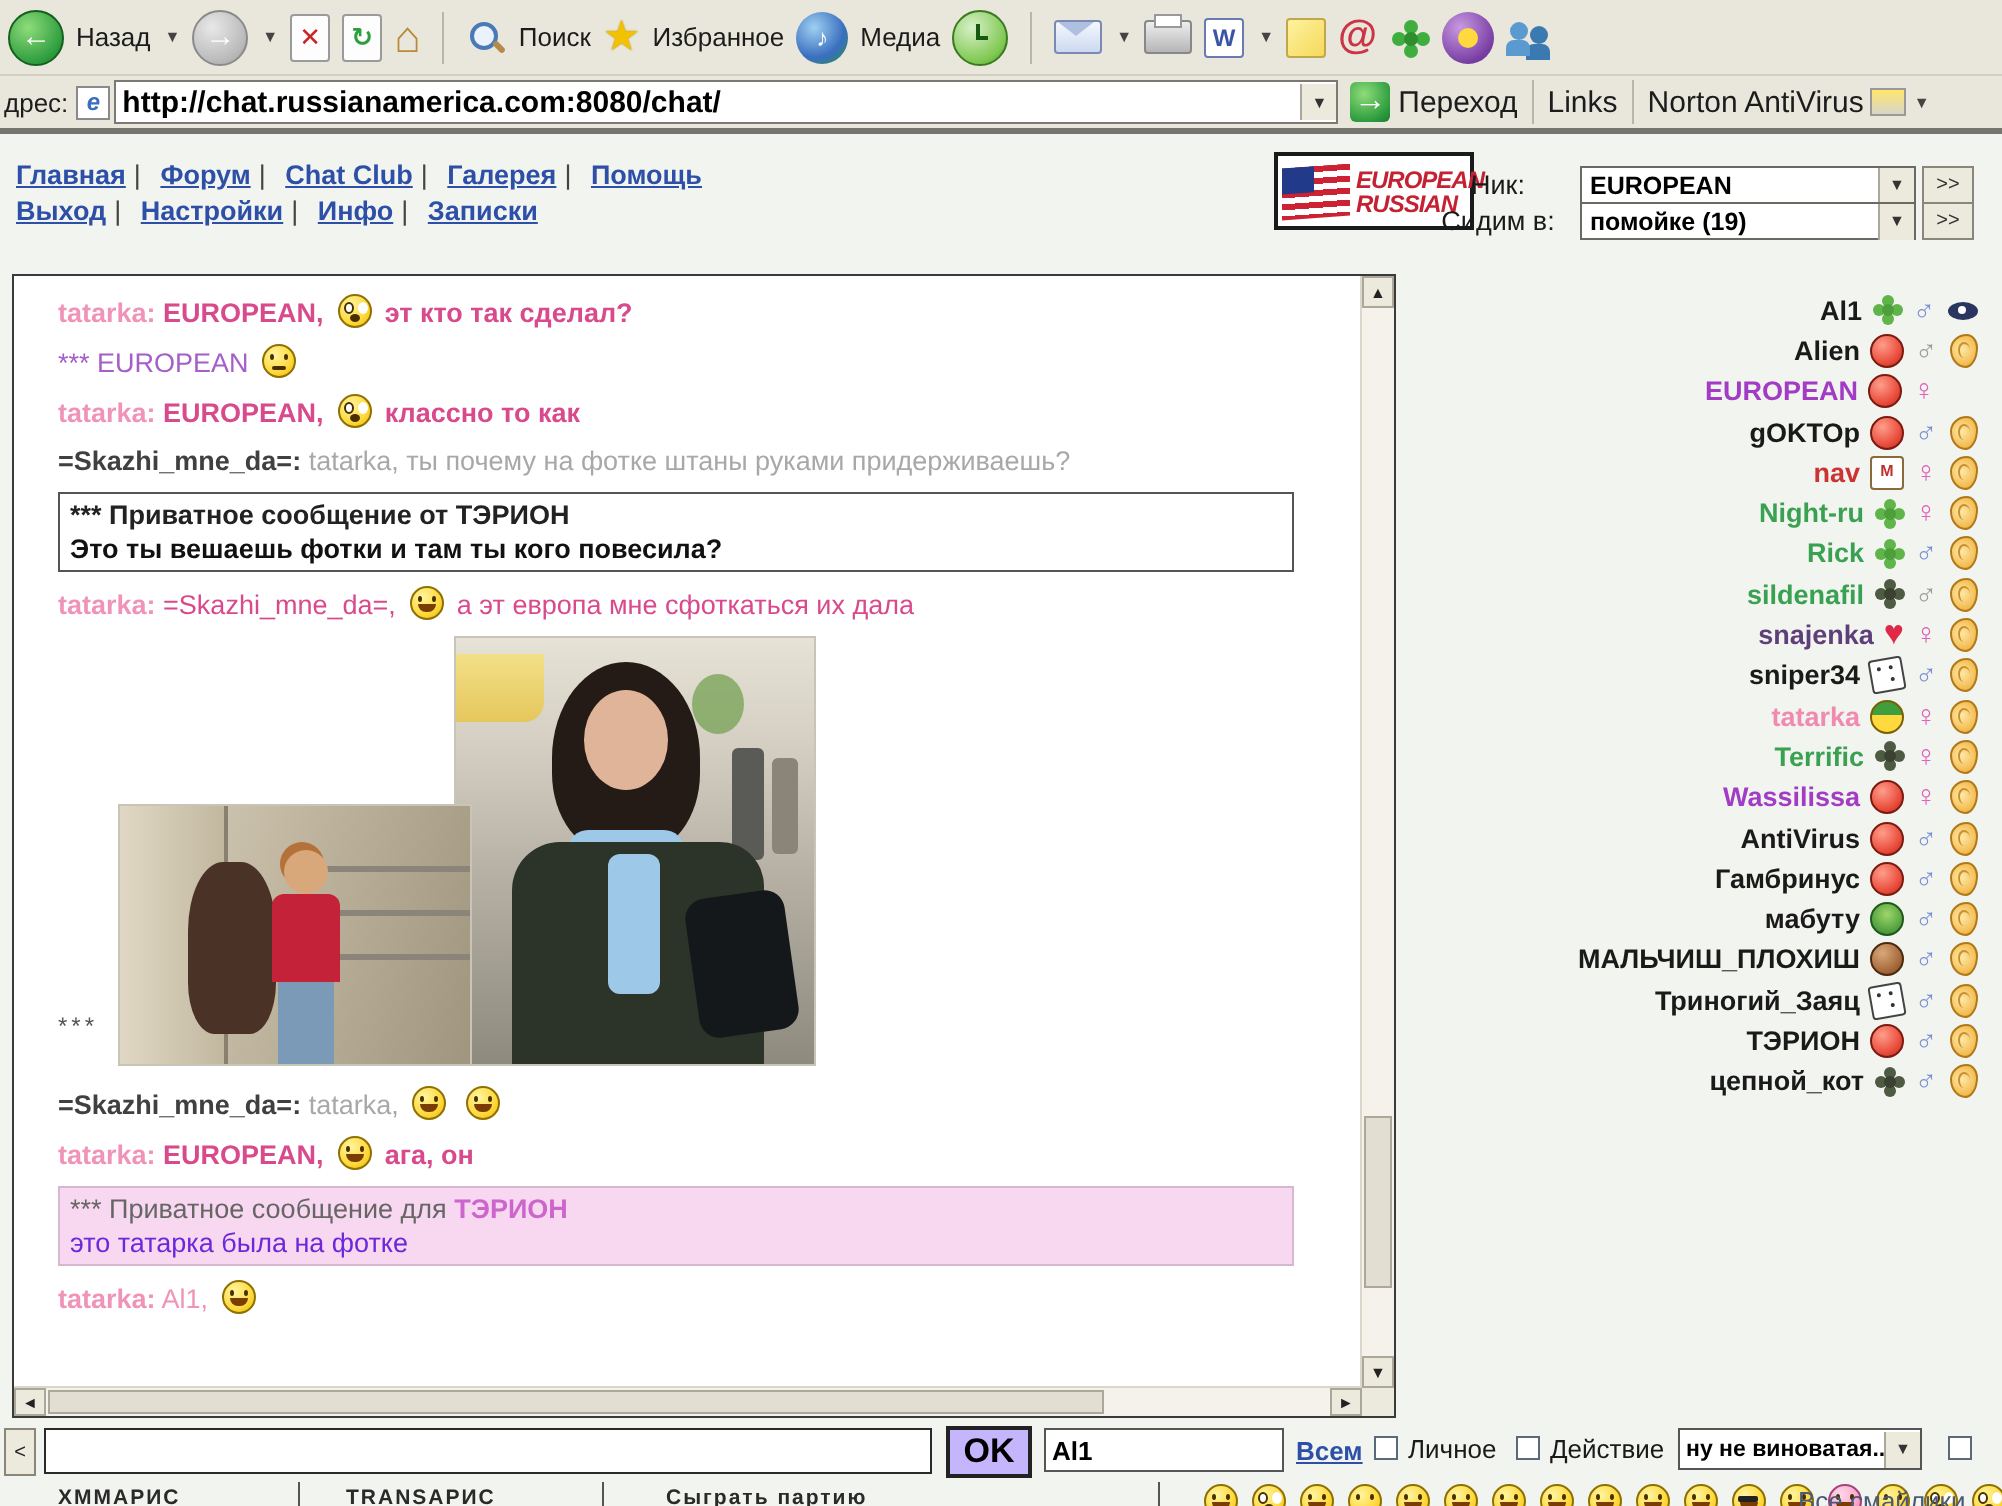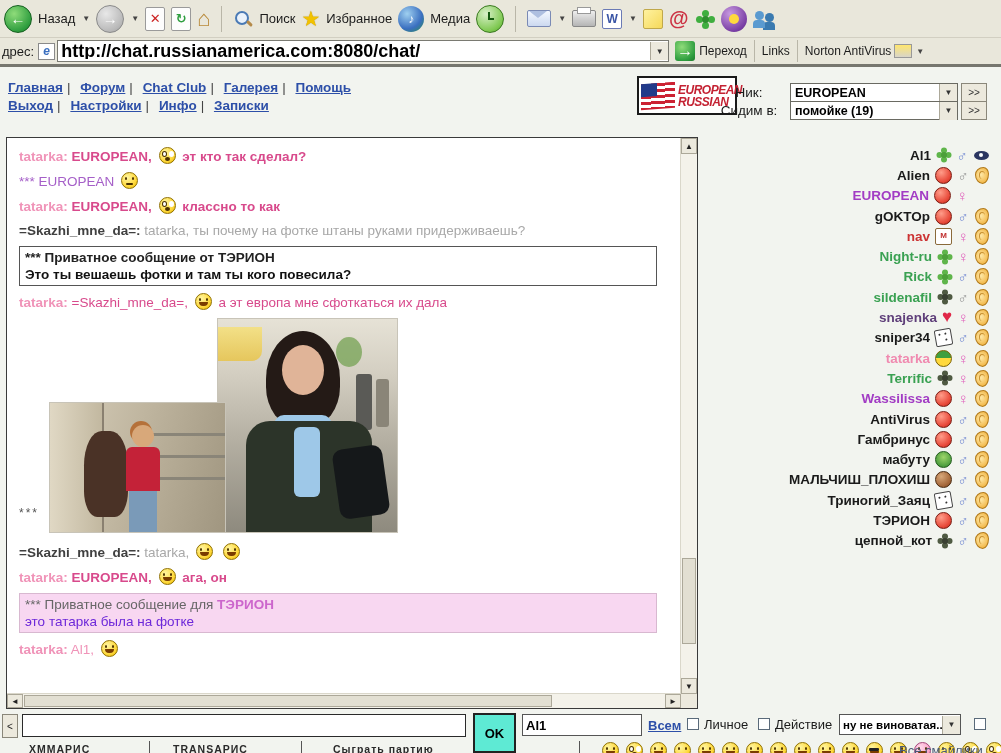--- a/index.html
+++ b/index.html
@@ -39,43 +39,43 @@
      box-shadow:0 -6px 0 #3fae3f,0 6px 0 #3fae3f,-6px 0 0 #3fae3f,6px 0 0 #3fae3f}
   .yah-c{background:radial-gradient(circle at 35% 30%,#c89ae0,#7a3fa5 70%,#5a2a85);position:relative}
   .yah-c::before{content:"";position:absolute;width:10px;height:10px;border-radius:50%;background:#ffd93d}
   .msn-p{position:relative;width:24px;height:20px;display:inline-block}
   .msn-p::before{content:"";position:absolute;left:2px;top:2px;width:9px;height:9px;border-radius:50%;background:#5a9ad0;box-shadow:10px 2px 0 #3a7ab0}
   .msn-p::after{content:"";position:absolute;left:0;top:11px;width:12px;height:8px;border-radius:4px 4px 0 0;background:#5a9ad0;box-shadow:10px 2px 0 #3a7ab0}
   #addrbar{height:26px;display:flex;align-items:center;padding-left:2px}
   #addr-label{font-size:13px;color:#1c1c1c;margin-right:4px}
   .favicon{width:15px;height:15px;background:#fff;border:1px solid #8a8a8a;color:#3a6fc0;font-size:12px;font-weight:bold;font-style:italic;display:inline-flex;align-items:center;justify-content:center;margin-right:2px}
   #addr-input-wrap{width:610px;height:20px;background:#fff;border:1px solid #7a7a72;display:flex;align-items:center}
-  #addr-input{flex:1;border:0;outline:0;font-size:18px;font-weight:bold;font-family:"Liberation Sans",sans-serif;padding:0 3px;height:16px}
+  #addr-input{flex:1;border:0;outline:0;font-size:15px;font-weight:bold;font-family:"Liberation Sans",sans-serif;padding:0 3px;height:16px}
   .dd-arrow{width:17px;height:18px;background:#ece9dd;border-left:1px solid #aca899;display:inline-flex;align-items:center;justify-content:center;font-size:8px;color:#333}
   .go-btn{display:flex;align-items:center;gap:4px;margin-left:6px}
   .go-ic{width:20px;height:20px;border-radius:3px;background:radial-gradient(circle at 35% 30%,#8fdc7a,#2f9e3f 70%,#1d7a2c);color:#fff;display:inline-flex;align-items:center;justify-content:center;font-weight:bold}
-  .go-lbl,.links-lbl,.norton-lbl{font-size:12px;color:#1c1c1c}
+  .go-lbl,.links-lbl,.norton-lbl{font-size:15px;color:#1c1c1c}
   .asep{width:1px;height:22px;background:#b9b6a8;margin:0 7px}
   .norton-ic{width:16px;height:12px;background:linear-gradient(#ffe66e,#d8d5c8);border:1px solid #999;display:inline-block;margin:0 3px}
   
   #content{position:absolute;left:1px;top:70px;width:1001px;height:683px;background:#f2f4ef}
   .navrow{position:absolute;left:7px;font-size:13.5px;font-weight:bold}
   .navrow a{color:#2d4fa8;text-decoration:underline;margin-right:4px}
   .nsep{color:#444;margin-right:6px;font-weight:normal}
   #logo{position:absolute;left:636px;top:6px;width:100px;height:39px;background:#fff;border:2px solid #1a1a1a;box-sizing:border-box;display:flex;align-items:center;padding:2px}
   .flag{width:34px;height:26px;background:repeating-linear-gradient(#cc2233 0 3px,#fff 3px 6px);position:relative;flex:none;transform:skewY(-4deg)}
   .flag::before{content:"";position:absolute;left:0;top:0;width:16px;height:13px;background:#223a8a}
   .logo-tx{font-size:12px;font-weight:bold;font-style:italic;color:#c42233;line-height:12px;margin-left:3px;letter-spacing:-0.5px}
   .sess-lbl{position:absolute;font-size:13.5px;color:#1a1a1a;text-align:center;width:70px}
   .sess-dd{position:absolute;width:168px;height:19px;background:#fff;border:1px solid #6a6a62;box-sizing:border-box;display:flex;align-items:center}
   .sess-dd .val{flex:1;font-size:12.5px;font-weight:bold;padding-left:4px;white-space:nowrap;overflow:hidden}
   .gg-btn{position:absolute;width:26px;height:19px;background:#ece9dd;border:1px solid #8a877a;box-sizing:border-box;font-size:10px;color:#333;display:flex;align-items:center;justify-content:center}
   
   #chatbox{position:absolute;left:5px;top:67px;width:692px;height:572px;background:#fff;border:1px solid #3a3a3a;box-sizing:border-box}
-  #messages{position:absolute;left:0;top:0;right:16px;bottom:14px;overflow:hidden;padding:2px 12px;font-size:13.5px}
+  #messages{position:absolute;left:0;top:0;right:16px;bottom:14px;overflow:hidden;padding:2px 22px;font-size:13.5px}
   .msg{margin:7px 0;line-height:17px}
   .n-pink{color:#f093b8;font-weight:bold}
   .t-pink{color:#d84a8c;font-weight:bold}
   .x-pink{color:#d84a8c}
   .n-purp{color:#a55fc8;font-weight:bold}
   .t-purp{color:#a55fc8}
   .n-blk{color:#404040;font-weight:bold}
   .t-gray{color:#a8a8a8}
   .pm-box{border:1px solid #555;margin:6px 12px 6px 0;padding:2px 5px;line-height:17px}
   .pm-l1{color:#222;font-weight:bold}
@@ -149,21 +149,21 @@
        border-radius:60% 40% 45% 55%/45% 40% 60% 55%;
        background:radial-gradient(circle at 40% 45%,#ffe9a8,#f2b84a 75%);border:1px solid #b07818;position:relative}
   .ear::before{content:"";position:absolute;left:3px;top:3px;width:5px;height:7px;border-radius:50%;border:1px solid #c89030;border-right:none;border-bottom:none}
   .eye{display:inline-block;width:15px;height:9px;margin-left:5px;flex:none;border-radius:50%;background:#2a3560;position:relative}
   .eye::before{content:"";position:absolute;left:5px;top:2px;width:4px;height:4px;border-radius:50%;background:#fff}
   .licon-gap{display:inline-block;width:20px;flex:none}
   
   #composer{position:absolute;left:0;top:643px;width:1001px;height:29px}
   #back-sm-btn{position:absolute;left:1px;top:1px;width:16px;height:24px;background:#ece9dd;border:1px solid #8a877a;box-sizing:border-box;font-size:10px;color:#222;display:flex;align-items:center;justify-content:center}
   #msg-input{position:absolute;left:21px;top:1px;width:444px;height:23px;background:#fff;border:1px solid #2a2a2a;box-sizing:border-box;font-size:13px;padding:0 3px;font-family:"Liberation Sans",sans-serif}
-  #ok-btn{position:absolute;left:472px;top:0;width:43px;height:40px;background:#5eead4;border:2px solid #222;box-sizing:border-box;font-size:13px;font-weight:bold;display:flex;align-items:center;justify-content:center}
+  #ok-btn{position:absolute;left:472px;top:0;width:43px;height:26px;background:#c4b5fd;border:2px solid #222;box-sizing:border-box;font-size:17px;font-weight:bold;display:flex;align-items:center;justify-content:center}
   #to-input{position:absolute;left:521px;top:1px;width:120px;height:22px;background:#fff;border:1px solid #555;box-sizing:border-box;font-size:13px;font-weight:bold;padding:0 3px;font-family:"Liberation Sans",sans-serif}
   #vsem-link{position:absolute;left:647px;top:5px;font-size:13px;font-weight:bold;color:#2d4fa8;text-decoration:underline}
   .cb{position:absolute;top:5px;width:12px;height:12px;background:#fff;border:1px solid #5a6a7a;box-sizing:border-box}
   .cb-lbl{position:absolute;top:4px;font-size:13px;color:#1a1a1a}
   #cb1{left:686px}#cb1-lbl{left:703px}
   #cb2{left:757px}#cb2-lbl{left:774px}
   #mood-dd{position:absolute;left:838px;top:1px;width:122px;height:21px;background:#fff;border:1px solid #555;box-sizing:border-box;display:flex;align-items:center}
   #mood-dd .val{flex:1;font-size:11.5px;font-weight:bold;padding-left:3px;white-space:nowrap;overflow:hidden}
   #cb3{left:973px}
   

